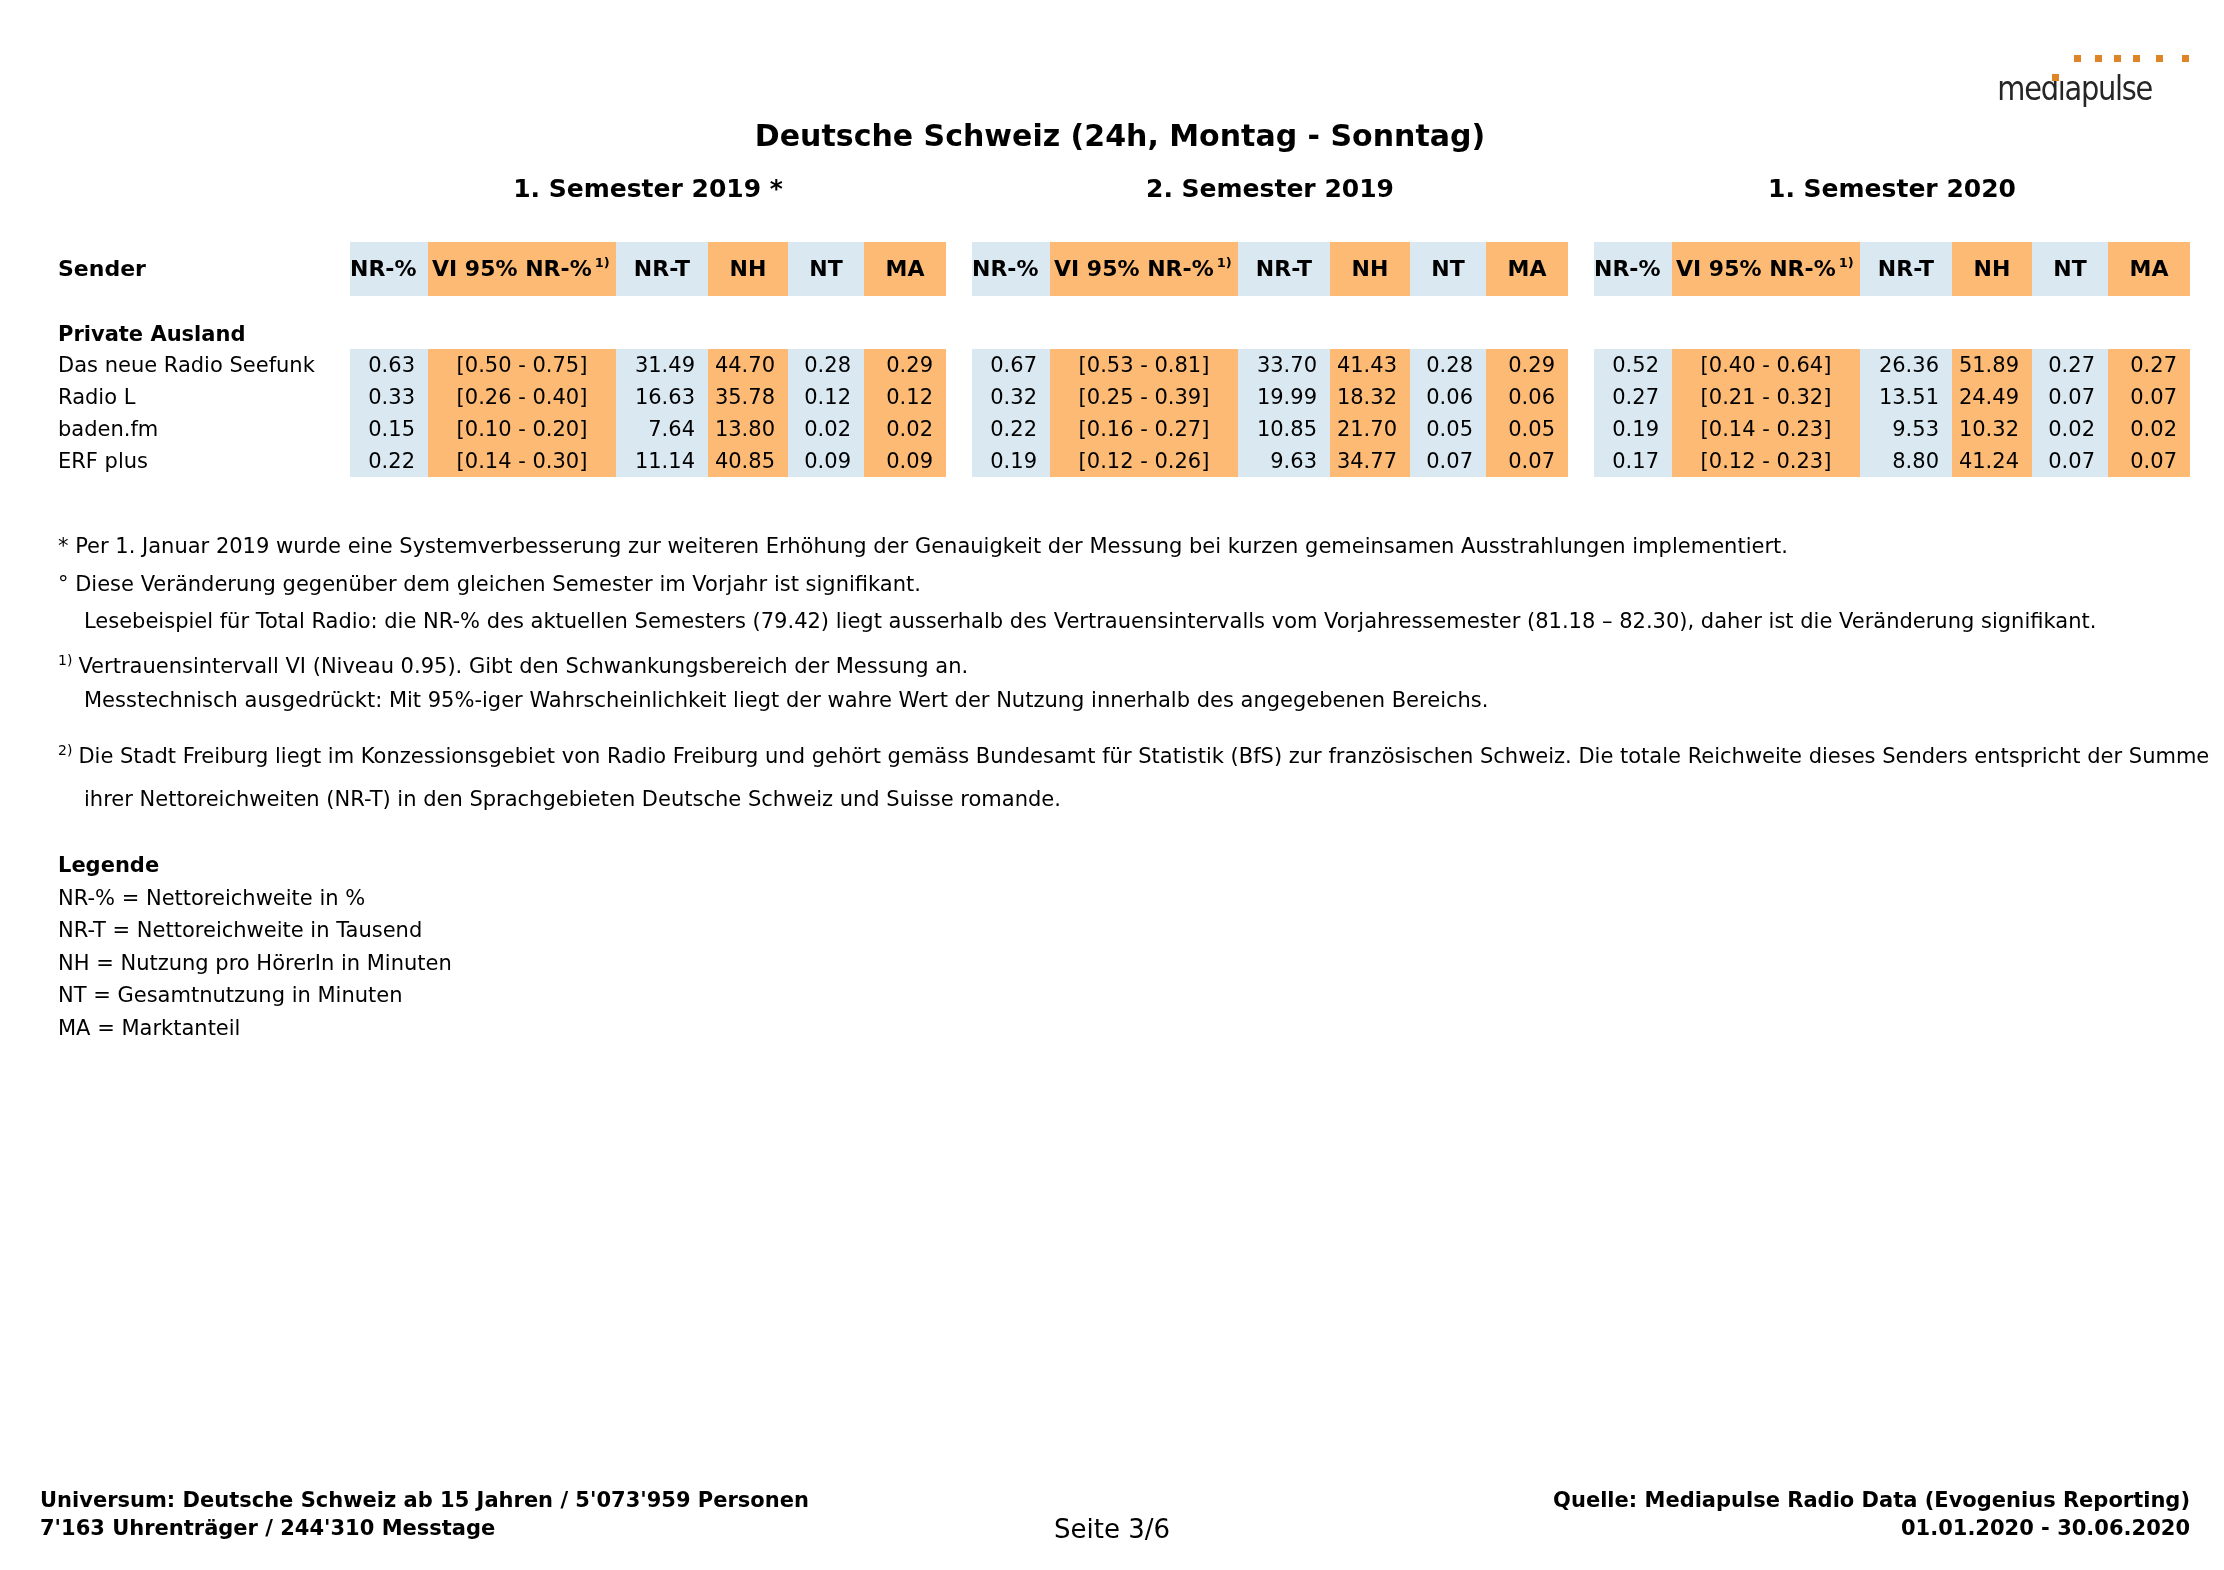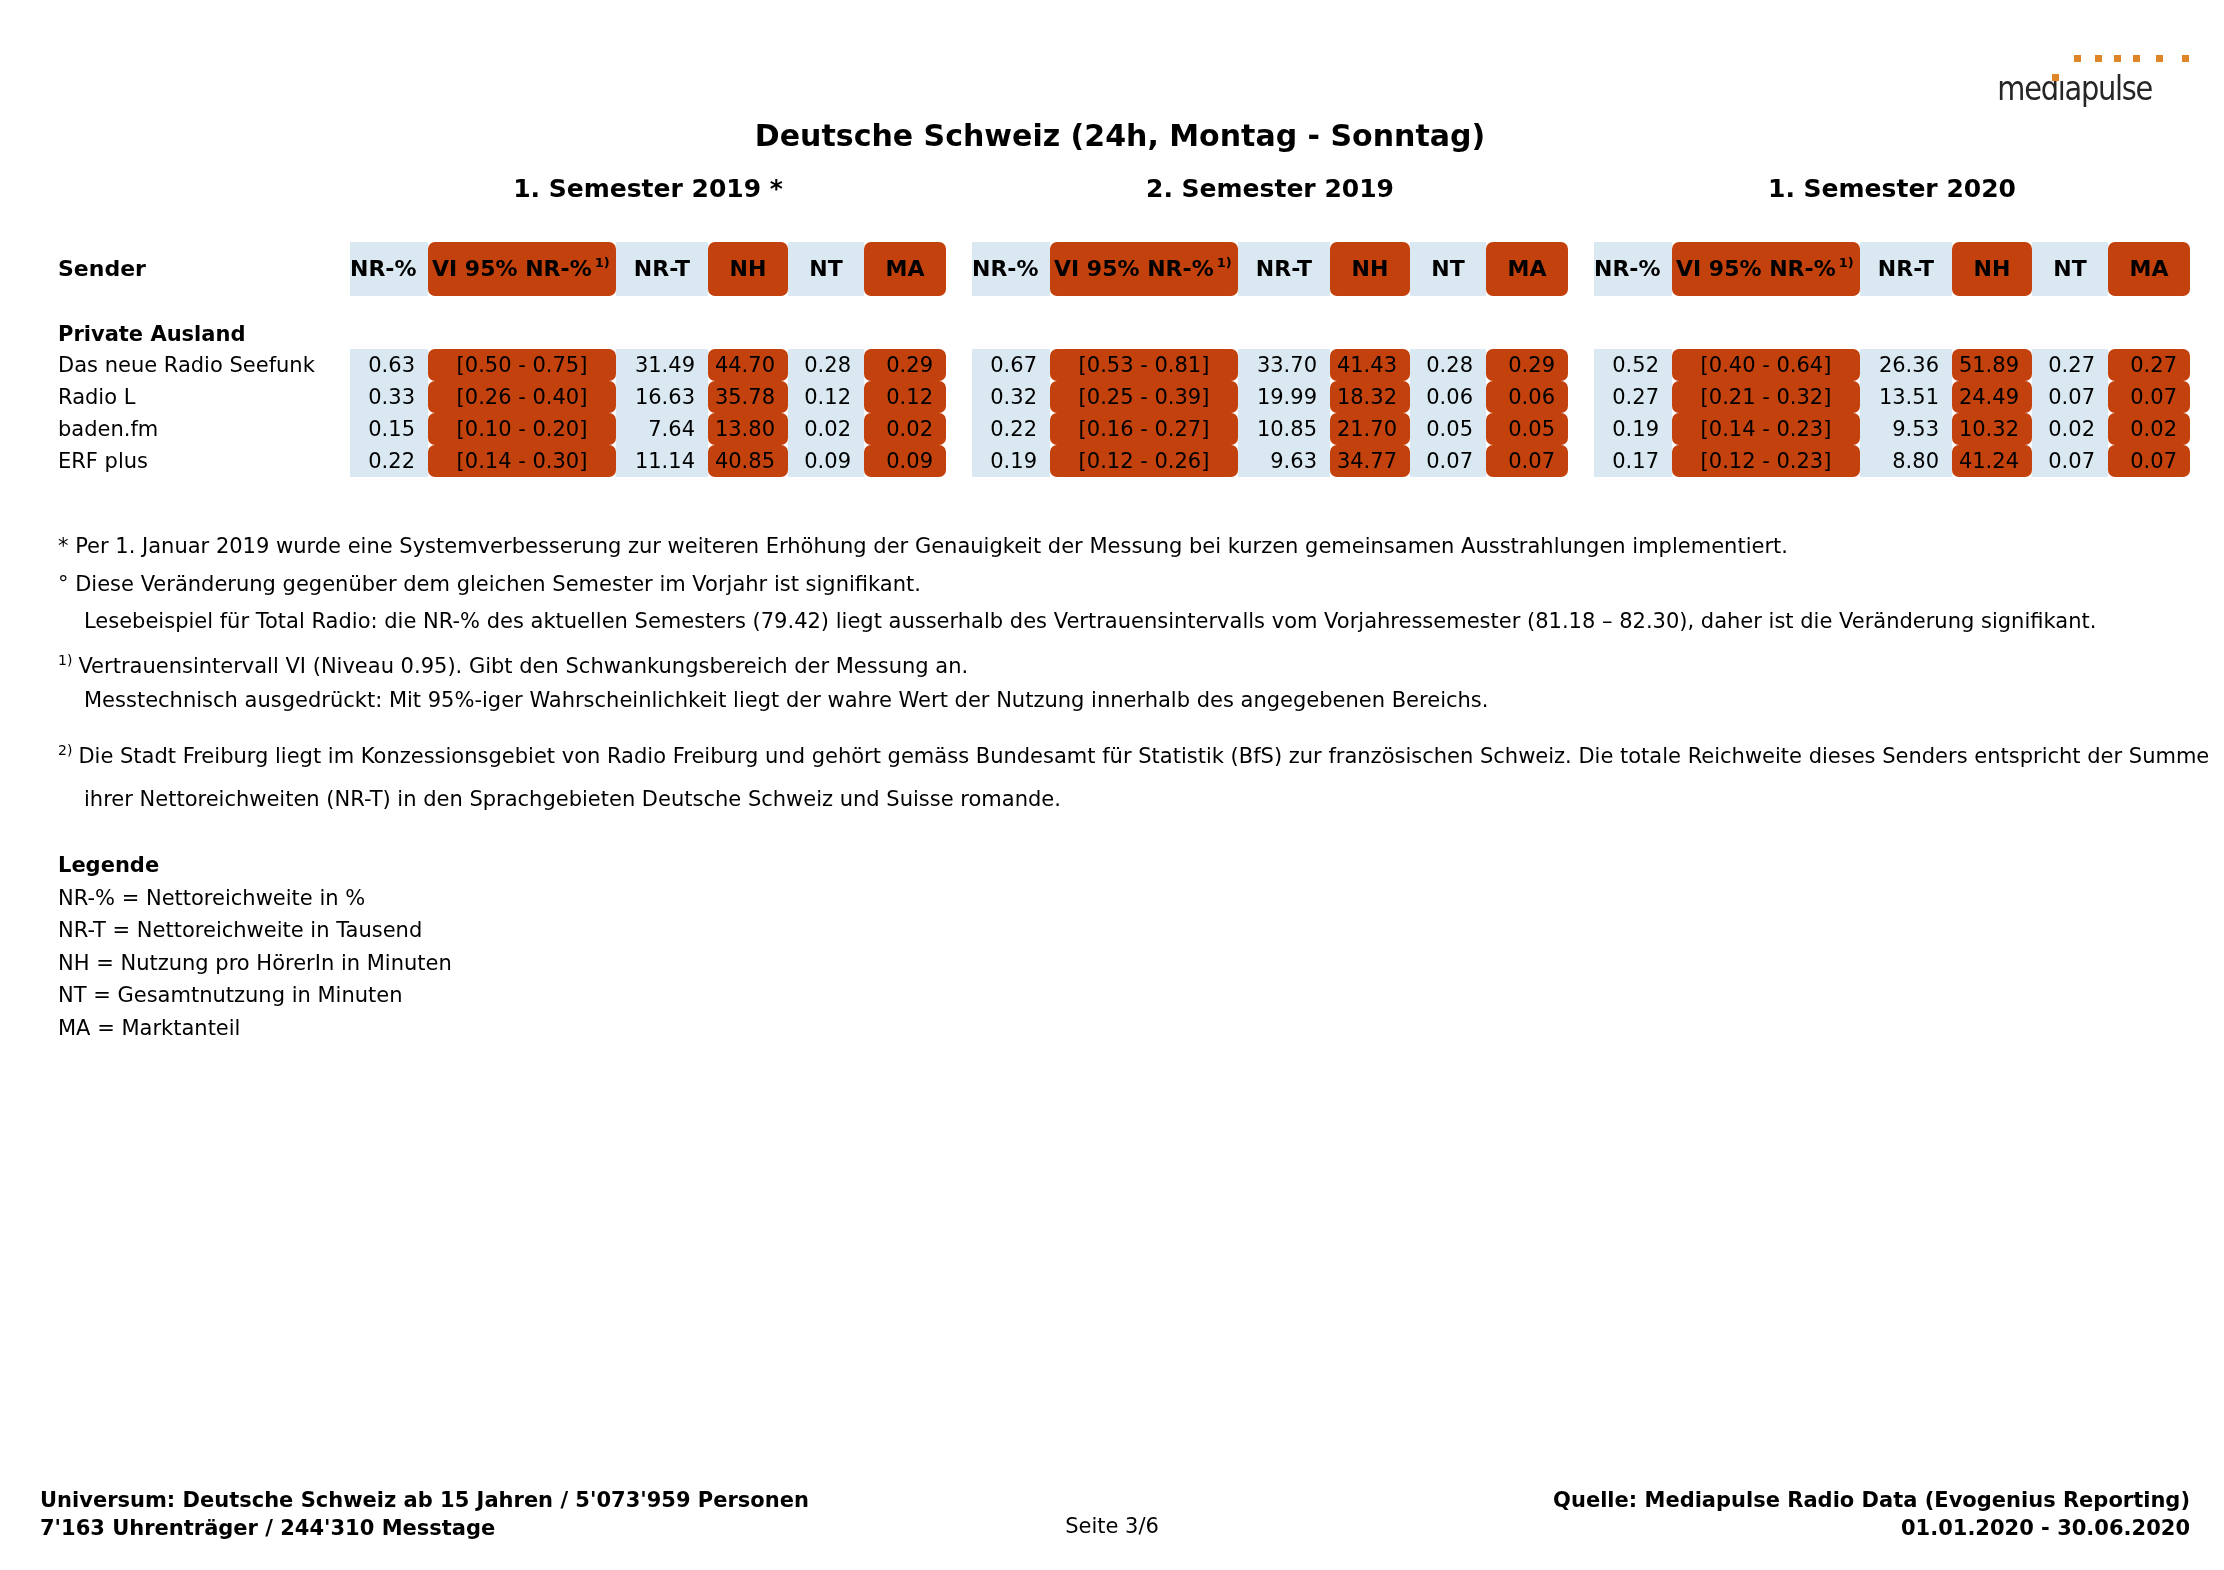--- a/index.html
+++ b/index.html
@@ -30,38 +30,38 @@
   
   #rtable{
     position:absolute;left:58px;top:242px;
     display:grid;
     grid-template-columns:292px 78px 188px 92px 80px 76px 82px 26px 78px 188px 92px 80px 76px 82px 26px 78px 188px 92px 80px 76px 82px;
     grid-template-rows:54px 19px 34px 32px 32px 32px 32px;
   }
   .c{display:flex;align-items:center;font-size:21px;line-height:1;}
   .hdr{font-weight:bold;font-size:22px;}
   .blue{background:#d9e8f1;}
-  .beige{background:#c2410c;border-radius:7px;}
+  .beige{background:#fdba74;}
   .h-right{justify-content:flex-start;padding-right:4px;}
   .h-left{justify-content:flex-start;padding-left:4px;white-space:nowrap;}
   .h-center{justify-content:center;}
   .d-num{justify-content:flex-end;padding-right:13px;}
   .d-center{justify-content:center;}
   .section{font-weight:bold;align-self:end;padding-bottom:4px;}
   .hdr sup{font-size:13px;font-weight:bold;margin-left:3px;transform:translateY(-7px);}
   
   .fnote{position:absolute;left:58px;font-size:21px;white-space:nowrap;}
   .fnote.indent{left:84px;}
   .fnote sup{font-size:14px;margin-right:6px;}
   
   #legend{position:absolute;left:58px;top:849px;font-size:21px;line-height:32.6px;}
   #legend .legend-title{font-weight:bold;}
   
   .footer-left{position:absolute;left:40px;top:1486px;font-size:21px;font-weight:bold;line-height:28px;}
-  .footer-center{position:absolute;left:0;top:1514px;width:2224px;text-align:center;font-size:21px;}
+  .footer-center{position:absolute;left:0;top:1514px;width:2224px;text-align:center;font-size:26px;}
   .footer-right{position:absolute;right:34px;top:1486px;font-size:21px;font-weight:bold;line-height:28px;text-align:right;}
 </style>
 </head>
 <body>
 
 <div id="page">
 
   <div id="logo">
     <span class="logo-text" style="color: rgb(38, 38, 38);">medıapulse</span>
     <span class="sq" style="left: 74px; top: 26px; background: rgb(221, 133, 39);"></span>

